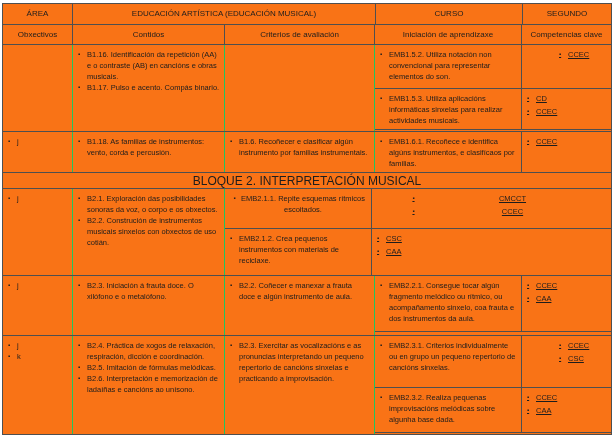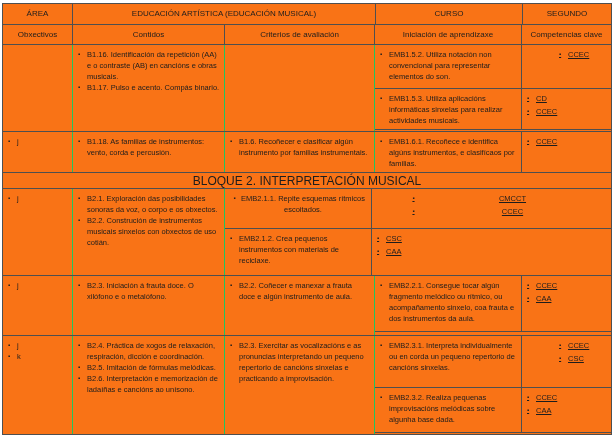--- a/index.html
+++ b/index.html
@@ -292,21 +292,21 @@
               <span class="blt">▪</span>
               <span class="itx">B2.3. Exercitar as vocalizacións e as pronuncias interpretando un pequeno repertorio de cancións sinxelas e practicando a improvisación.</span>
             </div>
           </div>
           <div class="est-area">
             <div class="stack gap">
               <div class="sub" style="min-height: 52px;">
                 <div class="sub-est">
                   <div class="it">
                     <span class="blt">▪</span>
-                    <span class="itx">EMB2.3.1. Interpreta individualmente ou en corda un pequeno repertorio de cancións sinxelas.</span>
+                    <span class="itx">EMB2.3.1. Criterios individualmente ou en grupo un pequeno repertorio de cancións sinxelas.</span>
                   </div>
                 </div>
                 <div class="sub-comp">
                   <div class="it">
                     <span class="blt">▪</span>
                     <span class="itx">CCEC</span>
                   </div>
                   <div class="it">
                     <span class="blt">▪</span>
                     <span class="itx">CSC</span>

